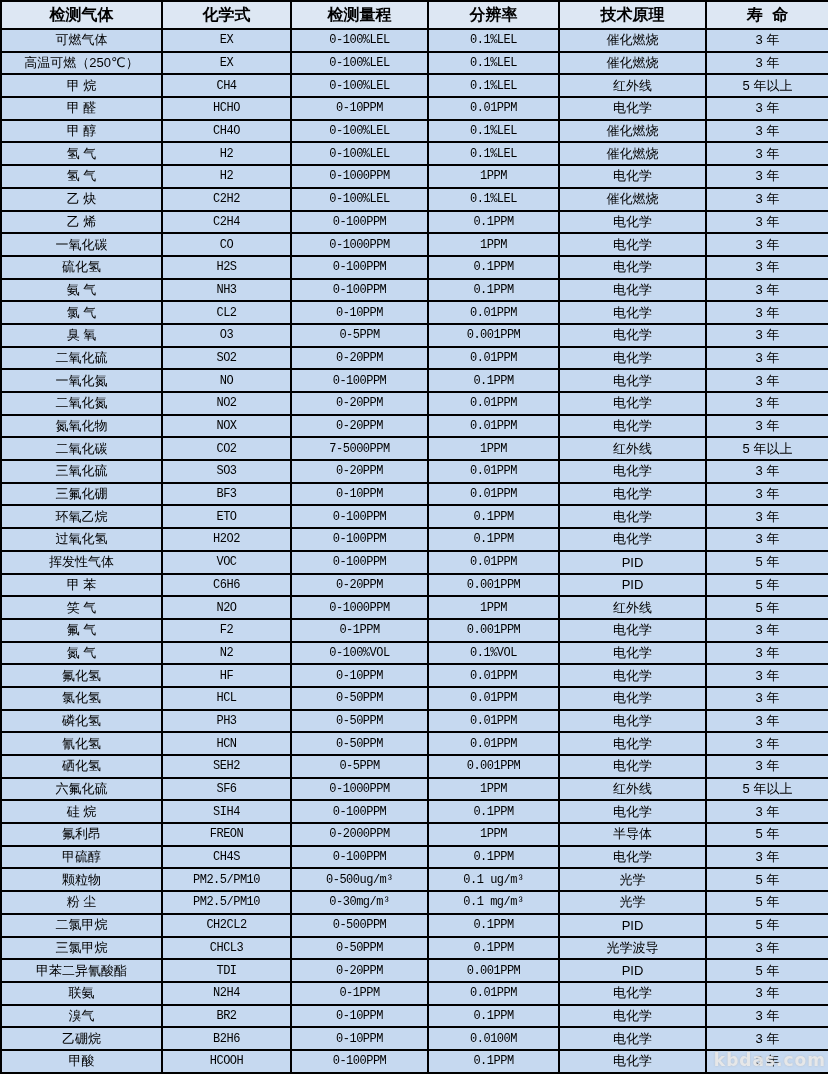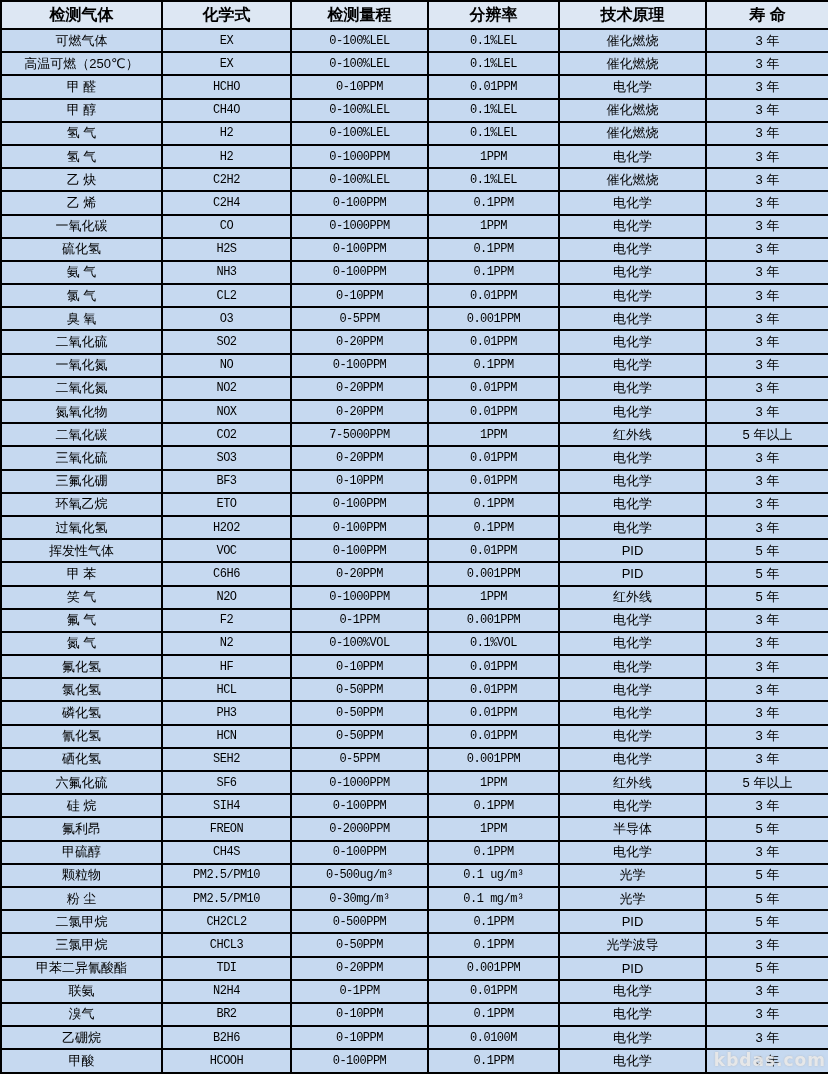--- a/index.html
+++ b/index.html
@@ -20,20 +20,21 @@
   col.c5{width:123px}
   th,td{
     border:2px solid #000000;
     text-align:center;vertical-align:middle;
     padding:0 2px;overflow:hidden;white-space:nowrap;
   }
   th{
     background:#dde7f3;
     font-size:16px;font-weight:bold;color:#000;
     height:26px;
+    font-family:Liberation Mono, monospace;
   }
   td{
     background:#c6d9f0;
     font-size:13px;color:#000;
   }
   td.mono{
     font-family:"Liberation Mono","DejaVu Sans Mono",monospace;
     font-size:12px;letter-spacing:-0.5px;
   }
   td.life{font-size:13px;}
@@ -79,20 +80,28 @@
       </tr>
       <tr>
         <td>高温可燃（250℃）</td>
         <td class="mono">EX</td>
         <td class="mono">0-100%LEL</td>
         <td class="mono">0.1%LEL</td>
         <td>催化燃烧</td>
         <td class="life">3 年</td>
       </tr>
       <tr>
+        <td>甲 烷</td>
+        <td class="mono">CH4</td>
+        <td class="mono">0-100%LEL</td>
+        <td class="mono">0.1%LEL</td>
+        <td>红外线</td>
+        <td class="life">5 年以上</td>
+      </tr>
+      <tr>
         <td>甲 醛</td>
         <td class="mono">HCHO</td>
         <td class="mono">0-10PPM</td>
         <td class="mono">0.01PPM</td>
         <td>电化学</td>
         <td class="life">3 年</td>
       </tr>
       <tr>
         <td>甲 醇</td>
         <td class="mono">CH4O</td>

